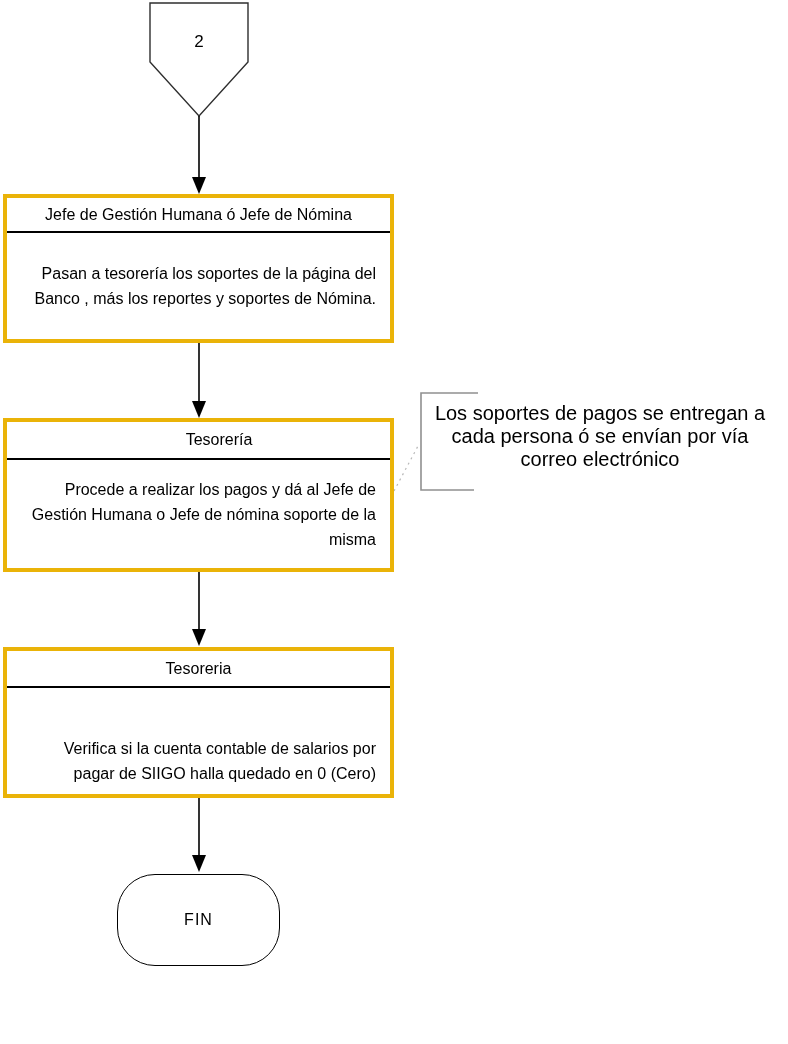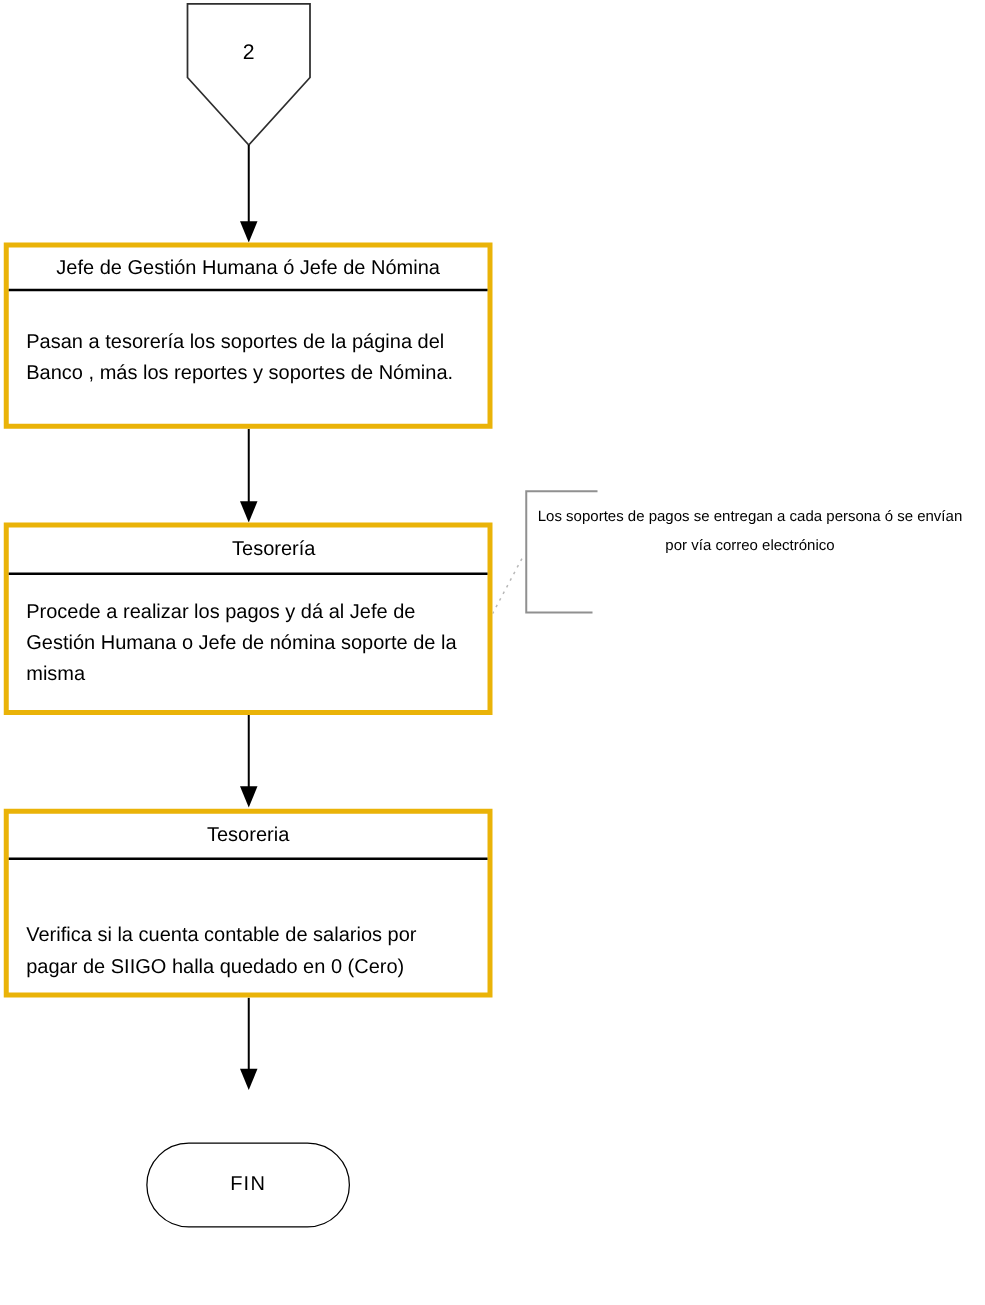--- a/index.html
+++ b/index.html
@@ -44,21 +44,21 @@
     flex: 0 0 auto;
   }
   .process-body {
     flex: 1 1 auto;
     display: flex;
     align-items: center;
     justify-content: center;
     font-size: 16px;
     line-height: 25px;
     color: #000000;
-    text-align: left;
+    text-align: right;
     padding: 2px 14px;
   }
 
   
   .connector-label {
     position: absolute;
     left: 150px;
     top: 32px;
     width: 98px;
     text-align: center;
@@ -66,43 +66,42 @@
     color: #000000;
   }
 
   
   .annotation-text {
     position: absolute;
     left: 426px;
     top: 402px;
     width: 348px;
     text-align: center;
-    font-size: 12px;
+    font-size: 20px;
     line-height: 23px;
     color: #000000;
   }
 
   
   .terminator {
     position: absolute;
     left: 117px;
     top: 874px;
     width: 163px;
-    height: 68px;
+    height: 92px;
     box-sizing: border-box;
     border: 1.5px solid #000000;
     border-radius: 38px;
     background: #ffffff;
     display: flex;
     align-items: center;
     justify-content: center;
     font-size: 16px;
     letter-spacing: 1px;
     color: #000000;
-    margin-top: 40px;
   }
 </style>
 </head>
 <body>
 
 <div class="canvas">
 
   <svg class="layer" viewBox="0 0 788 1044">
 
     <polygon points="150,3 248,3 248,62 199,116 150,62" fill="#ffffff" stroke="#2e2e2e" stroke-width="1.4"></polygon>

